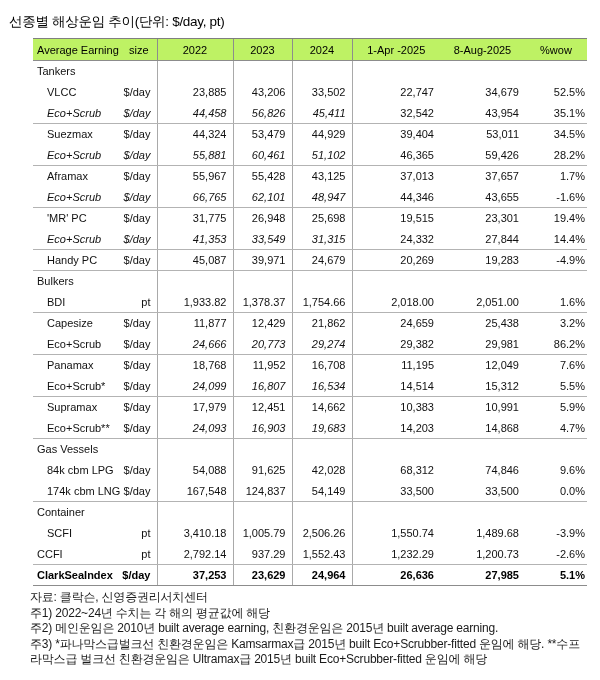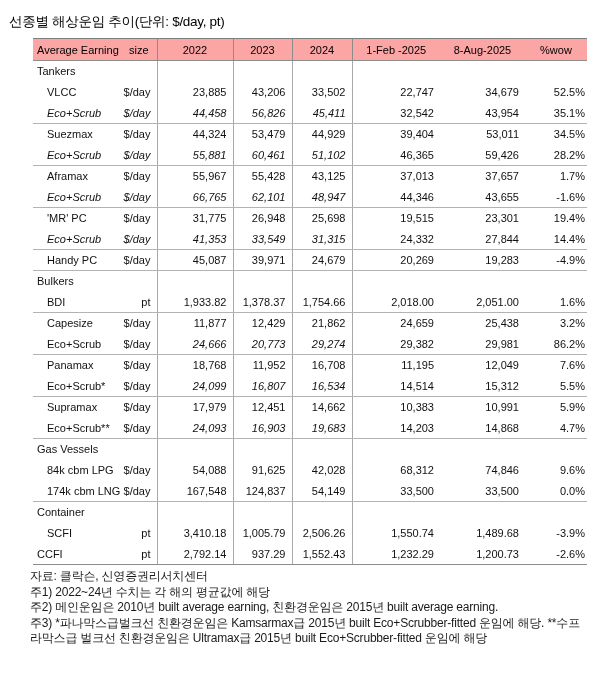--- a/index.html
+++ b/index.html
@@ -29,21 +29,21 @@
   col.c-name  { width: 70px; }
   col.c-size  { width: 54px; }
   col.c-2022  { width: 76px; }
   col.c-2023  { width: 59px; }
   col.c-2024  { width: 60px; }
   col.c-aug1  { width: 88px; }
   col.c-aug8  { width: 85px; }
   col.c-wow   { width: 62px; }
 
   thead th {
-    background: #fca5a5;
+    background: #bef264;
     font-weight: normal;
     height: 22px;
     border-top: 1px solid #7f7f7f;
     border-bottom: 1px solid #8c8c8c;
     text-align: center;
     white-space: nowrap;
     color: #000;
   }
   thead th.h-name { text-align: left; padding-left: 4px; }
   thead th.h-size { text-align: right; padding-right: 8px; }
@@ -101,21 +101,21 @@
         <col class="c-aug8">
         <col class="c-wow">
     </colgroup>
     <thead>
       <tr>
         <th class="h-name">Average Earning</th>
         <th class="h-size">size</th>
         <th class="bl">2022</th>
         <th class="bl">2023</th>
         <th class="bl">2024</th>
-        <th class="bl">1-Feb -2025</th>
+        <th class="bl">1-Apr -2025</th>
         <th>8-Aug-2025</th>
         <th>%wow</th>
       </tr>
     </thead>
     <tbody>
         <tr class="flush">
           <td class="name">Tankers</td>
           <td class="size"></td>
           <td class="v0 bl"></td>
           <td class="v1 bl"></td>
@@ -347,20 +347,30 @@
         <tr class="sep flush">
           <td class="name">CCFI</td>
           <td class="size">pt</td>
           <td class="v0 bl">2,792.14</td>
           <td class="v1 bl">937.29</td>
           <td class="v2 bl">1,552.43</td>
           <td class="v3 bl">1,232.29</td>
           <td class="v4">1,200.73</td>
           <td class="v5">-2.6%</td>
         </tr>
+        <tr class="bold flush">
+          <td class="name">ClarkSeaIndex</td>
+          <td class="size">$/day</td>
+          <td class="v0 bl">37,253</td>
+          <td class="v1 bl">23,629</td>
+          <td class="v2 bl">24,964</td>
+          <td class="v3 bl">26,636</td>
+          <td class="v4">27,985</td>
+          <td class="v5">5.1%</td>
+        </tr>
       </tbody>
   </table>
 
   <div class="footer">
     <div>자료: 클락슨, 신영증권리서치센터</div>
     <div>주1) 2022~24년 수치는 각 해의 평균값에 해당</div>
     <div>주2) 메인운임은 2010년 built average earning, 친환경운임은 2015년 built average earning.</div>
     <div>주3) *파나막스급벌크선 친환경운임은 Kamsarmax급 2015년 built Eco+Scrubber-fitted 운임에 해당. **수프라막스급 벌크선 친환경운임은 Ultramax급 2015년 built Eco+Scrubber-fitted 운임에 해당</div>
   </div>
 

